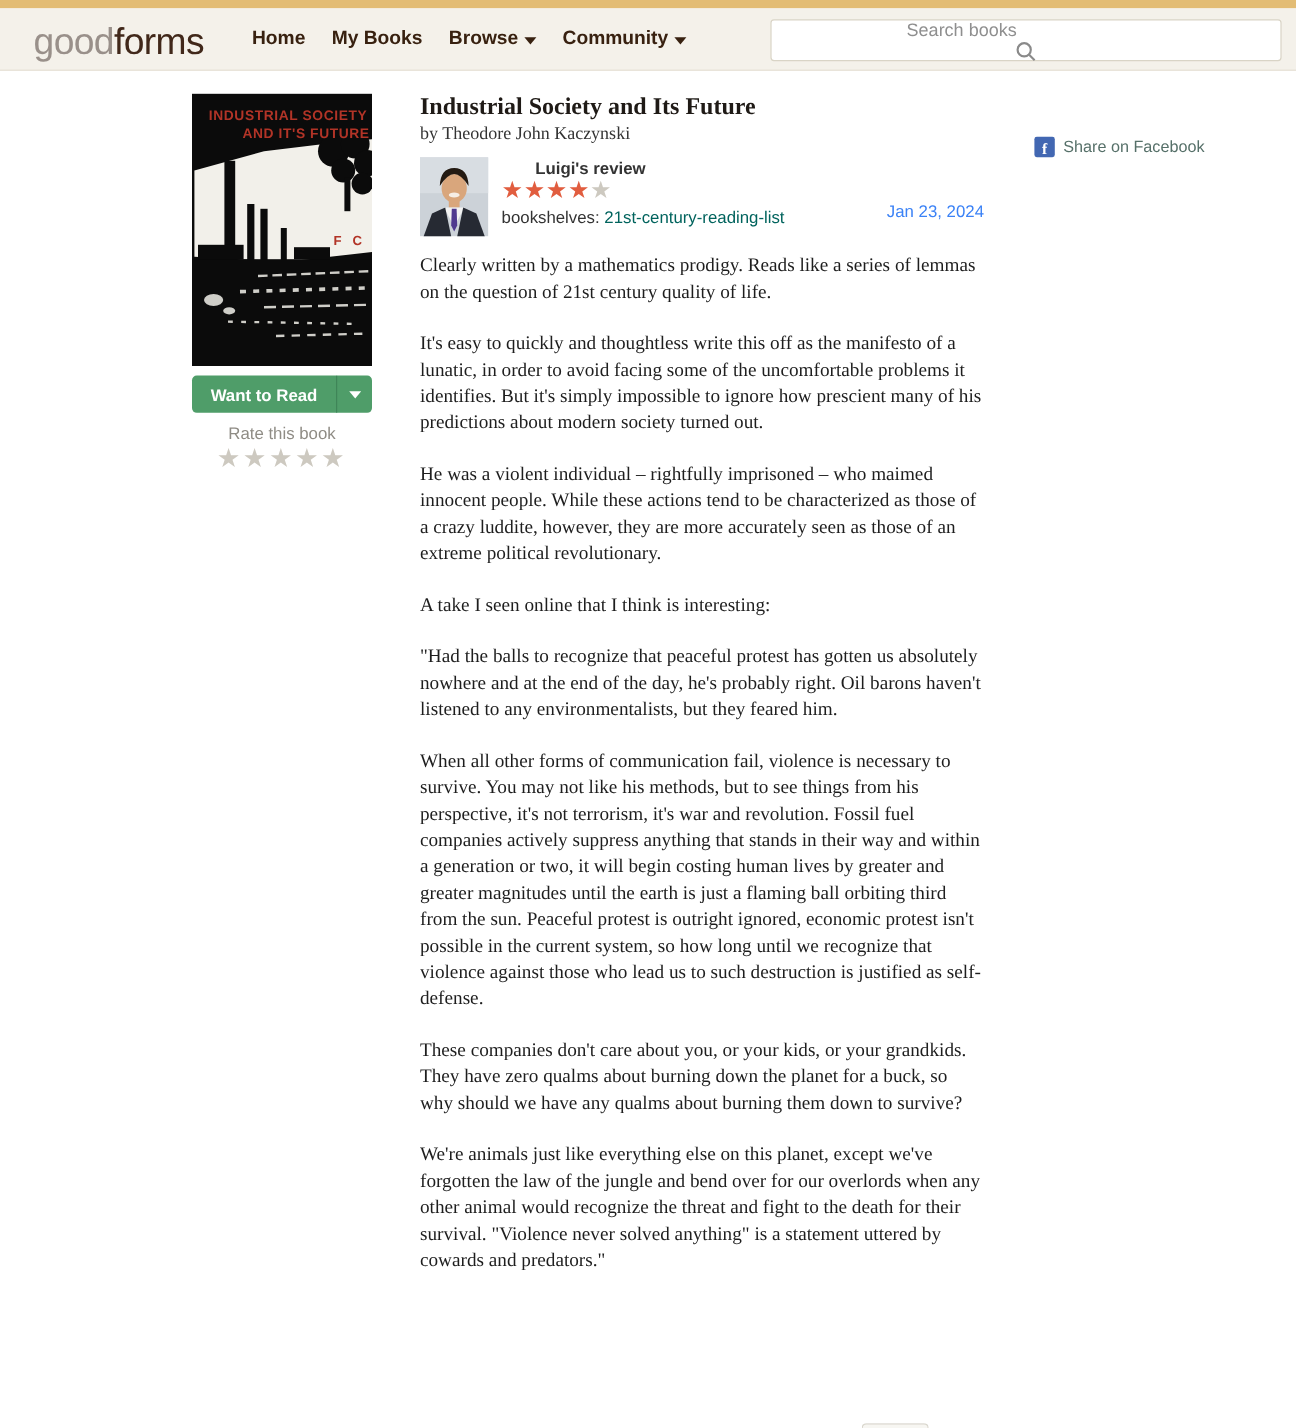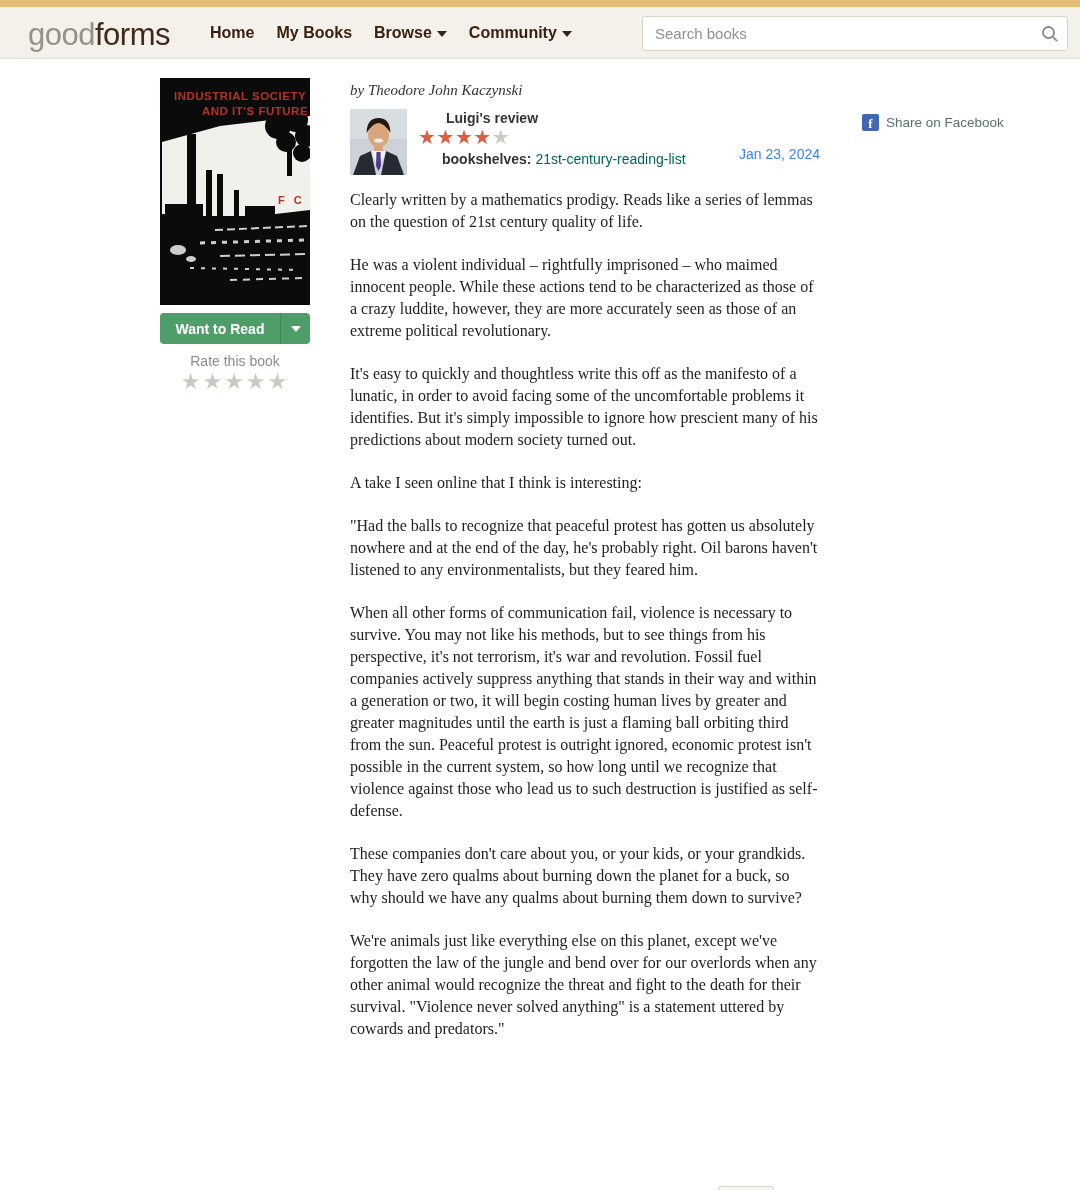--- a/index.html
+++ b/index.html
@@ -13,21 +13,21 @@
             border-bottom:1px solid #e5e0d5; }
   .logo { position:absolute; left:28px; top:10px; font-size:31px; letter-spacing:-0.5px; cursor:pointer;
           font-family:"Liberation Sans", sans-serif; }
   .logo .lg1 { color:#99908a; }
   .logo .lg2 { color:#41281a; }
   .nav { position:absolute; left:210px; top:0; height:52px; display:flex; align-items:center; gap:22px; }
   .nav-item { font-size:16px; font-weight:600; color:#382110; cursor:pointer; display:flex; align-items:center; gap:5px; }
   .caret-down { display:inline-block; width:0; height:0; border-left:5px solid transparent;
                 border-right:5px solid transparent; border-top:6px solid #382110; margin-top:2px; }
   .search-wrap { position:absolute; right:12px; top:9px; width:426px; height:35px; background:#fff;
-                 border:1px solid #d9d4c6; border-radius:3px; display:flex; align-items:center; }
+                 border:1px solid #d9d4c6; border-radius:3px; display:flex; align-items:center;flex-direction:column; }
   .search-input { flex:1; border:none; outline:none; background:transparent; padding:0 12px;
                   font-size:15px; color:#333; font-family:"Liberation Sans", sans-serif; }
   .search-input::placeholder { color:#8f8f8f; }
   .search-icon { width:34px; height:33px; display:flex; align-items:center; justify-content:center; cursor:pointer; }
 
   
   .left-col { position:absolute; left:160px; top:78px; width:150px; }
   .cover { display:block; width:150px; height:227px; cursor:pointer; }
   .wtr-button { margin-top:8px; width:150px; height:31px; background:#4f9d69; border-radius:4px;
                 display:flex; align-items:stretch; cursor:pointer; overflow:hidden; }
@@ -37,32 +37,32 @@
   .wtr-caret .caret { width:0; height:0; border-left:5px solid transparent; border-right:5px solid transparent;
                       border-top:6px solid #fff; }
   .rate-label { margin-top:9px; text-align:center; font-size:14px; color:#8f8c85; }
   .rate-stars { margin-top:0; text-align:center; letter-spacing:2px; }
   .rate-stars .star { font-size:22px; color:#cfccc3; cursor:pointer; }
 
   
   .main-col { position:absolute; left:350px; top:78px; width:470px; }
   .book-title { font-family:"Liberation Serif", serif; font-size:20px; font-weight:700; color:#1f1a16;
                 line-height:1.1; cursor:pointer; }
-  .byline { margin-top:4px; font-family:"Liberation Serif", serif; font-size:15px; color:#333;font-style:italic; }
+  .byline { margin-top:4px; font-family:"Liberation Serif", serif; font-size:15px; color:#333; }
   .byline .author { cursor:pointer; }
   .review-head { position:relative; margin-top:10px; min-height:66px; }
   .avatar { position:absolute; left:0; top:0; width:57px; height:66px; cursor:pointer; display:block; }
   .review-head-info { margin-left:68px; }
   .reviewer-title { font-size:14px; font-weight:700; color:#333; padding-top:1px;padding-left:28px; }
   .review-stars { margin-top:1px; line-height:20px; }
   .review-stars .star { font-size:20px; letter-spacing:0.5px; }
   .star.filled { color:#e15d3f; }
   .star.empty  { color:#cdc9c0; }
   .shelf-line { margin-top:2px; font-size:14px; }
-  .shelf-label { font-weight:700; color:#333;margin-left:24px; }
+  .shelf-label { font-weight:400; color:#333; }
   .shelf-link { color:#00635d; cursor:pointer; }
   .review-date { position:absolute; top:37px; right:0; font-size:14px; color:#3b82f6; }
 
   .review-body { margin-top:14px; font-family:"Liberation Serif", serif; font-size:16px;
                  line-height:22px; color:#1e1e1e; }
   .review-body p { margin-bottom:21px; }
 
   
   .share { position:absolute; left:862px; top:114px; display:flex; align-items:center; gap:7px; cursor:pointer; }
   .fb-icon { width:17px; height:17px; background:#4267b2; border-radius:2px; color:#fff;
@@ -151,20 +151,21 @@
       <div class="wtr-caret">
           <span class="caret"></span>
         </div>
     </div>
 
     <div class="rate-label">Rate this book</div>
     <div class="rate-stars"><span class="star empty">★</span><span class="star empty">★</span><span class="star empty">★</span><span class="star empty">★</span><span class="star empty">★</span></div>
   </div>
 
   <div class="main-col">
+    <div class="book-title">Industrial Society and Its Future</div>
     <div class="byline"><span>by </span><span class="author">Theodore John Kaczynski</span></div>
 
     <div class="review-head">
       <svg class="avatar" viewBox="0 0 57 66">
         <rect width="57" height="66" fill="#ccd2d8"></rect>
         <rect width="57" height="30" fill="#d8dde2"></rect>
         <ellipse cx="28.5" cy="26" rx="10.5" ry="12" fill="#d9a67c"></ellipse>
         <path d="M16.5 24 Q17 9 28.5 9 Q40 9 40.5 24 Q34 14 28.5 14 Q23 14 16.5 24 Z" fill="#241a12"></path>
         <ellipse cx="28.5" cy="31.5" rx="4.5" ry="2" fill="#f6eee6"></ellipse>
         <rect x="24" y="34" width="9" height="8" fill="#d9a67c"></rect>
@@ -176,22 +177,22 @@
       <div class="review-head-info">
         <div class="reviewer-title">Luigi's review</div>
         <div class="review-stars"><span class="star filled">★</span><span class="star filled">★</span><span class="star filled">★</span><span class="star filled">★</span><span class="star empty">★</span></div>
         <div class="shelf-line"><span class="shelf-label">bookshelves: </span><span class="shelf-link">21st-century-reading-list</span></div>
       </div>
       <div class="review-date">Jan 23, 2024</div>
     </div>
 
     <div class="review-body">
         <p>Clearly written by a mathematics prodigy. Reads like a series of lemmas on the question of 21st century quality of life.</p>
+        <p>It's easy to quickly and thoughtless write this off as the manifesto of a lunatic, in order to avoid facing some of the uncomfortable problems it identifies. But it's simply impossible to ignore how prescient many of his predictions about modern society turned out.</p>
         <p>He was a violent individual – rightfully imprisoned – who maimed innocent people. While these actions tend to be characterized as those of a crazy luddite, however, they are more accurately seen as those of an extreme political revolutionary.</p>
-        <p>It's easy to quickly and thoughtless write this off as the manifesto of a lunatic, in order to avoid facing some of the uncomfortable problems it identifies. But it's simply impossible to ignore how prescient many of his predictions about modern society turned out.</p>
         <p>A take I seen online that I think is interesting:</p>
         <p>"Had the balls to recognize that peaceful protest has gotten us absolutely nowhere and at the end of the day, he's probably right. Oil barons haven't listened to any environmentalists, but they feared him.</p>
         <p>When all other forms of communication fail, violence is necessary to survive. You may not like his methods, but to see things from his perspective, it's not terrorism, it's war and revolution. Fossil fuel companies actively suppress anything that stands in their way and within a generation or two, it will begin costing human lives by greater and greater magnitudes until the earth is just a flaming ball orbiting third from the sun. Peaceful protest is outright ignored, economic protest isn't possible in the current system, so how long until we recognize that violence against those who lead us to such destruction is justified as self-defense.</p>
         <p>These companies don't care about you, or your kids, or your grandkids. They have zero qualms about burning down the planet for a buck, so why should we have any qualms about burning them down to survive?</p>
         <p>We're animals just like everything else on this planet, except we've forgotten the law of the jungle and bend over for our overlords when any other animal would recognize the threat and fight to the death for their survival. "Violence never solved anything" is a statement uttered by cowards and predators."</p>
       </div>
   </div>
 
   <div class="share">
     <span class="fb-icon">f</span>

